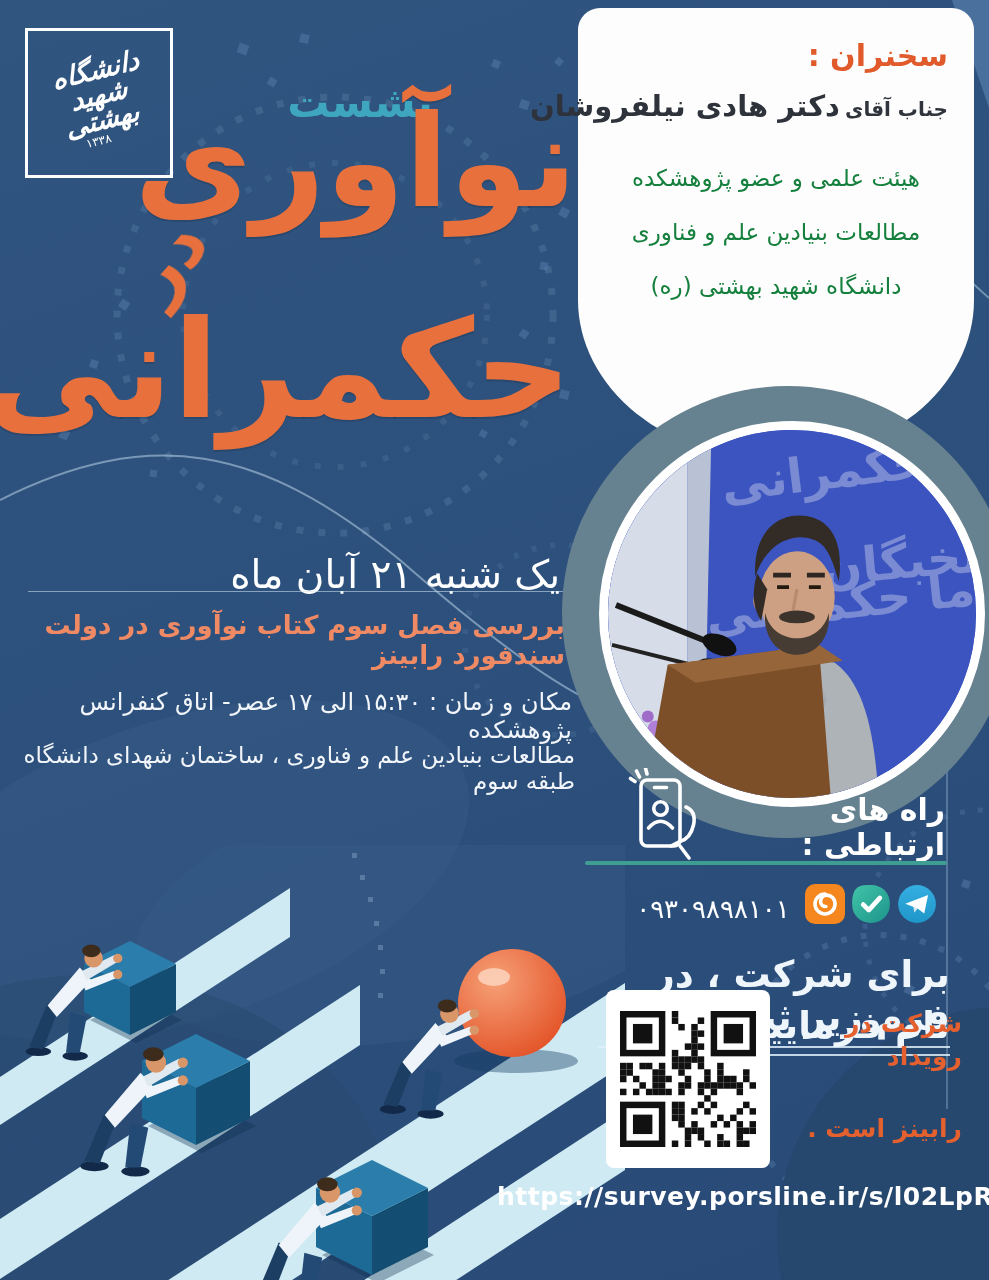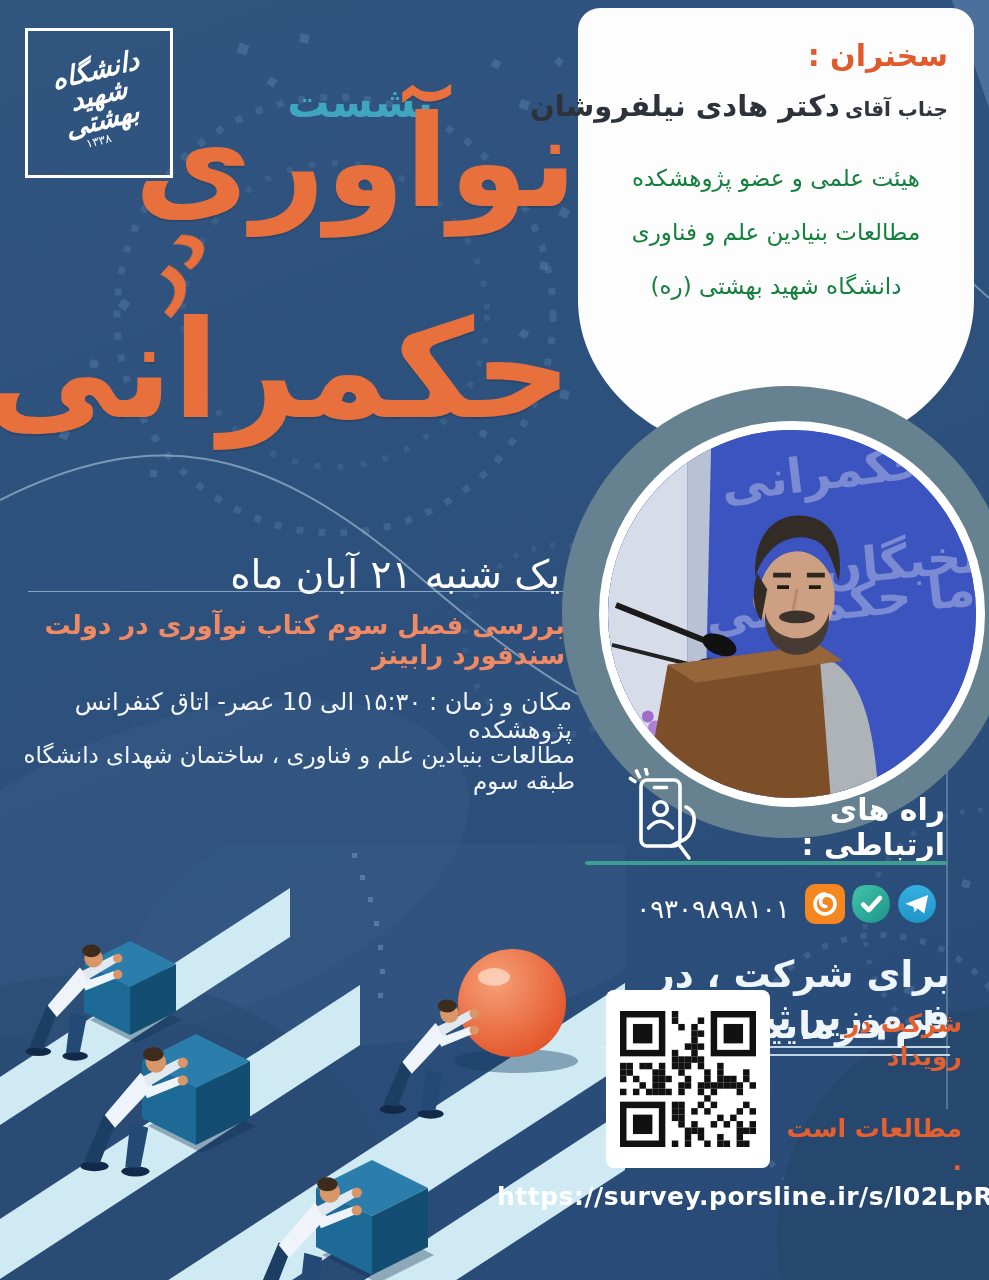--- a/index.html
+++ b/index.html
@@ -194,21 +194,21 @@
   </div>
 
   <div class="abs kicker" dir="rtl">نشست</div>
   <div class="abs t-word1" dir="rtl">نوآوری</div>
   <div class="abs t-word2" dir="rtl">در</div>
   <div class="abs t-word3" dir="rtl">حکمرانی</div>
 
   <div class="abs date" dir="rtl">یک شنبه ۲۱ آبان ماه</div>
   <div class="abs divider"></div>
   <div class="abs topic" dir="rtl">بررسی فصل سوم کتاب نوآوری در دولت  سندفورد رابینز</div>
-  <div class="abs loc1" dir="rtl">مکان و زمان : ۱۵:۳۰ الی 10 عصر- اتاق کنفرانس پژوهشکده</div>
+  <div class="abs loc1" dir="rtl">مکان و زمان : ۱۵:۳۰ الی ۱۷ عصر- اتاق کنفرانس پژوهشکده</div>
   <div class="abs loc2" dir="rtl">مطالعات بنیادین علم و فناوری ، ساختمان شهدای دانشگاه طبقه سوم</div>
 
   <div class="abs panel">
     <div class="spk-label" dir="rtl">سخنران :</div>
     <div class="spk-name-row" dir="rtl">
       <span class="spk-prefix">جناب آقای</span>
       <span class="spk-name">دکتر هادی نیلفروشان</span>
     </div>
     <div class="spk-aff" dir="rtl">
       <div>هیئت علمی و عضو پژوهشکده</div>
@@ -419,17 +419,17 @@
         <rect x="84" y="0" width="42" height="42" fill="#111"></rect>
         <rect x="90" y="6" width="30" height="30" fill="#fff"></rect>
         <rect x="96" y="12" width="18" height="18" fill="#111"></rect>
         <rect x="0" y="84" width="42" height="42" fill="#111"></rect>
         <rect x="6" y="90" width="30" height="30" fill="#fff"></rect>
         <rect x="12" y="96" width="18" height="18" fill="#111"></rect>
       </svg>
   </div>
   <div class="abs note" dir="rtl">
     <div class="n1">شرکت در رویداد</div>
-    <div class="n2">مطالعات است .</div>
+    <div class="n2">رابینز است .</div>
   </div>
   <div class="abs url" dir="ltr">https://survey.porsline.ir/s/l02LpRcF</div>
 
 </div>
 
 </body></html>

